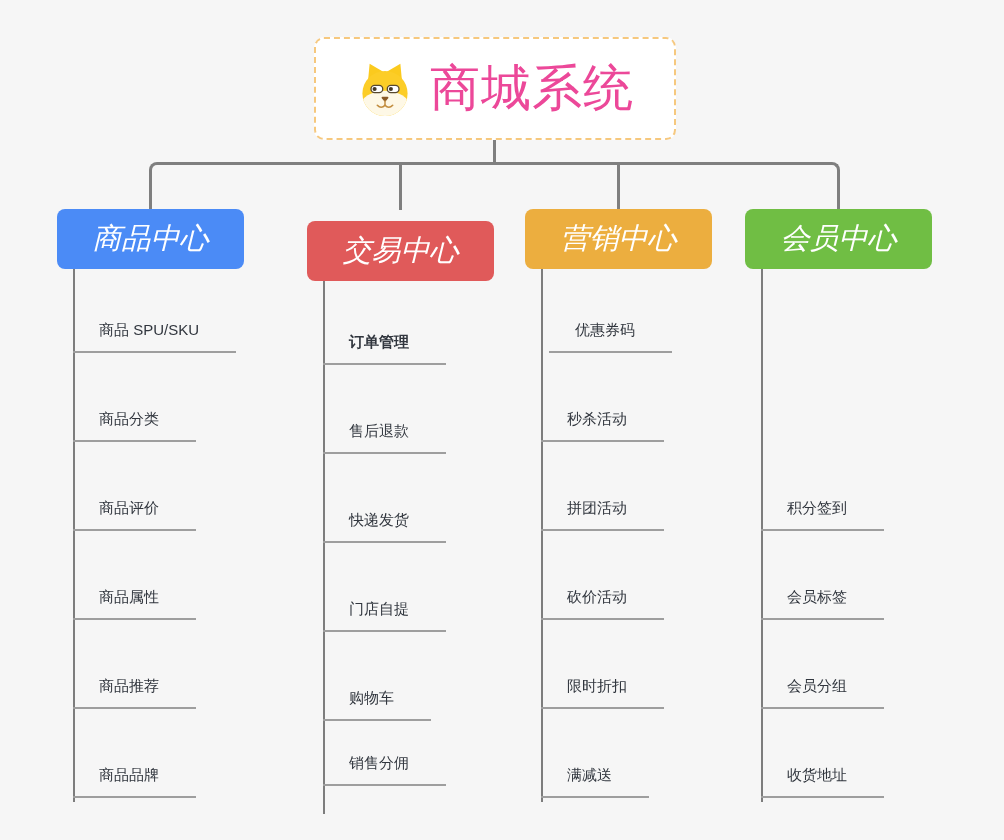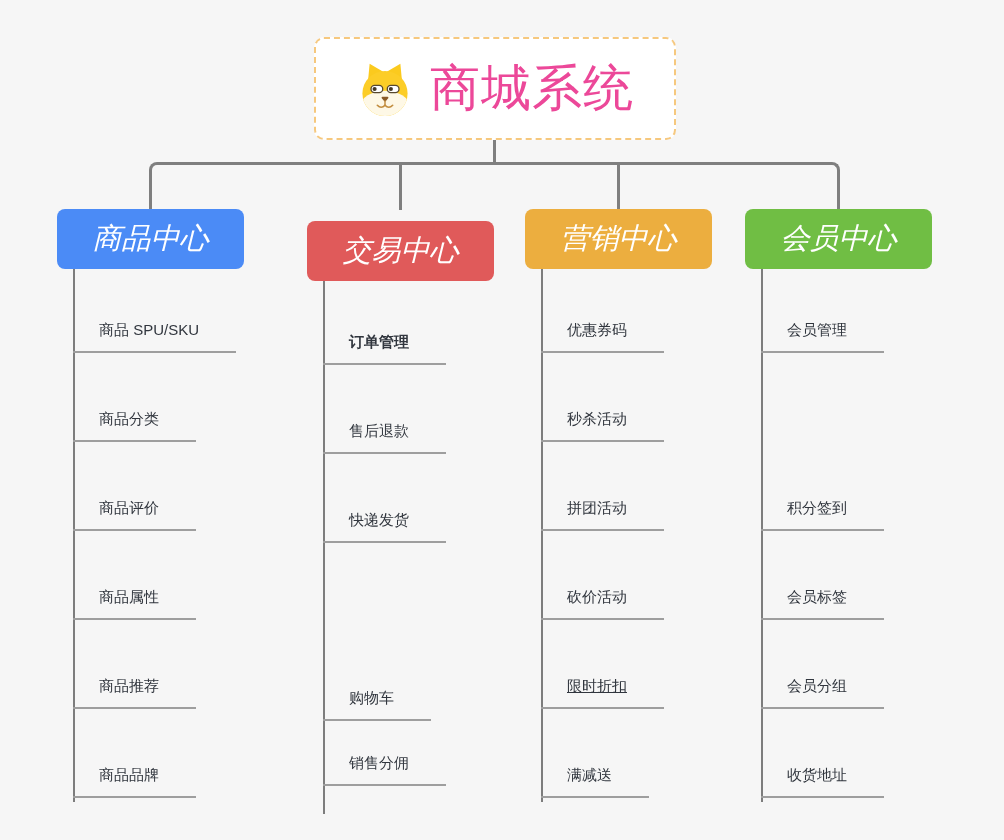--- a/index.html
+++ b/index.html
@@ -139,41 +139,41 @@
         <div class="leaf" style="top: 551px;">商品品牌</div>
       </div>
       <div class="branch-col" style="left: 307px; margin-top: 12px;">
         <div class="branch-box" style="background: rgb(224, 90, 90);">
           <span class="branch-label">交易中心</span>
         </div>
         <div class="branch-vline"></div>
         <div class="leaf" style="top: 106px; font-weight: bold;">订单管理</div>
         <div class="leaf" style="top: 284px;">快递发货</div>
         <div class="leaf" style="top: 195px;">售后退款</div>
+        <div class="leaf" style="top: 373px;">门店自提</div>
         <div class="leaf" style="top: 462px;">购物车</div>
         <div class="leaf" style="top: 527px;">销售分佣</div>
       </div>
       <div class="branch-col" style="left: 525px;">
         <div class="branch-box" style="background: rgb(236, 174, 63);">
           <span class="branch-label">营销中心</span>
         </div>
         <div class="branch-vline"></div>
-        <div class="leaf" style="top: 106px;">优惠券码</div>
+        <div class="leaf" style="top: 106px; margin-left: 8px;">优惠券码</div>
         <div class="leaf" style="top: 195px;">秒杀活动</div>
         <div class="leaf" style="top: 284px;">拼团活动</div>
         <div class="leaf" style="top: 373px;">砍价活动</div>
-        <div class="leaf" style="top: 462px; text-decoration: underline;">限时折扣</div>
+        <div class="leaf" style="top: 462px;">限时折扣</div>
         <div class="leaf" style="top: 551px;">满减送</div>
       </div>
       <div class="branch-col" style="left: 745px;">
         <div class="branch-box" style="background: rgb(112, 190, 68);">
           <span class="branch-label">会员中心</span>
         </div>
         <div class="branch-vline"></div>
-        <div class="leaf" style="top: 106px;">会员管理</div>
         <div class="leaf" style="top: 284px;">积分签到</div>
         <div class="leaf" style="top: 373px;">会员标签</div>
         <div class="leaf" style="top: 462px;">会员分组</div>
         <div class="leaf" style="top: 551px;">收货地址</div>
       </div>
     </div>
 
 </div>
 
 </body></html>

